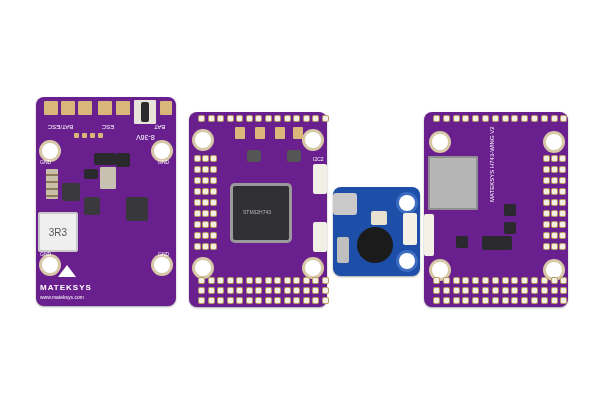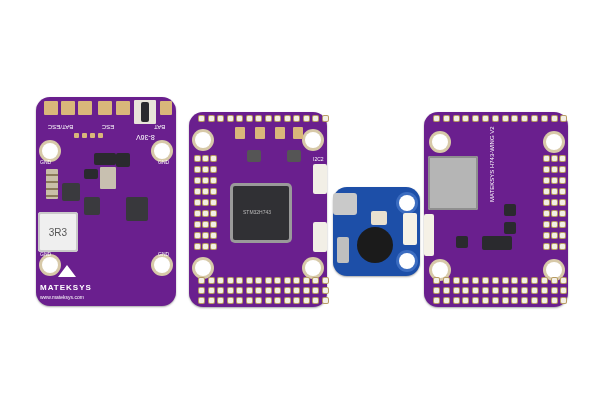--- a/index.html
+++ b/index.html
@@ -1,17 +1,17 @@
 <!DOCTYPE html>
 <html><head>
 <meta charset="utf-8">
 <style>
   html,body{margin:0;padding:0;}
   body{width:600px;height:400px;background:#ffffff;position:relative;overflow:hidden;font-family:"Liberation Sans",sans-serif;}
-  .board{position:absolute;border-radius:14px;box-shadow:0 1px 2px rgba(0,0,0,0.35);}
+  .board{position:absolute;border-radius:8px;box-shadow:0 1px 2px rgba(0,0,0,0.35);}
   .purple{background:#6a1f8e;}
   .hole{position:absolute;width:16px;height:16px;border-radius:50%;background:#fff;box-shadow:0 0 0 3px #d7c9a8;}
   .pad{position:absolute;background:#d9b77a;border-radius:1px;}
   .pin{position:absolute;width:5px;height:5px;background:#f3efe6;border-radius:1px;box-shadow:0 0 0 1px #b89c62;}
   .chip{position:absolute;background:#2a2a2e;border-radius:2px;}
   .silk{position:absolute;color:#ffffff;font-size:5px;line-height:5px;white-space:nowrap;}
   .lbl{position:absolute;color:#fff;font-weight:bold;white-space:nowrap;}
   .pinrow{position:absolute;display:flex;gap:7px;}
   .pinrow .pin{position:static;}
   .pincol{position:absolute;display:flex;flex-direction:column;gap:6px;}

